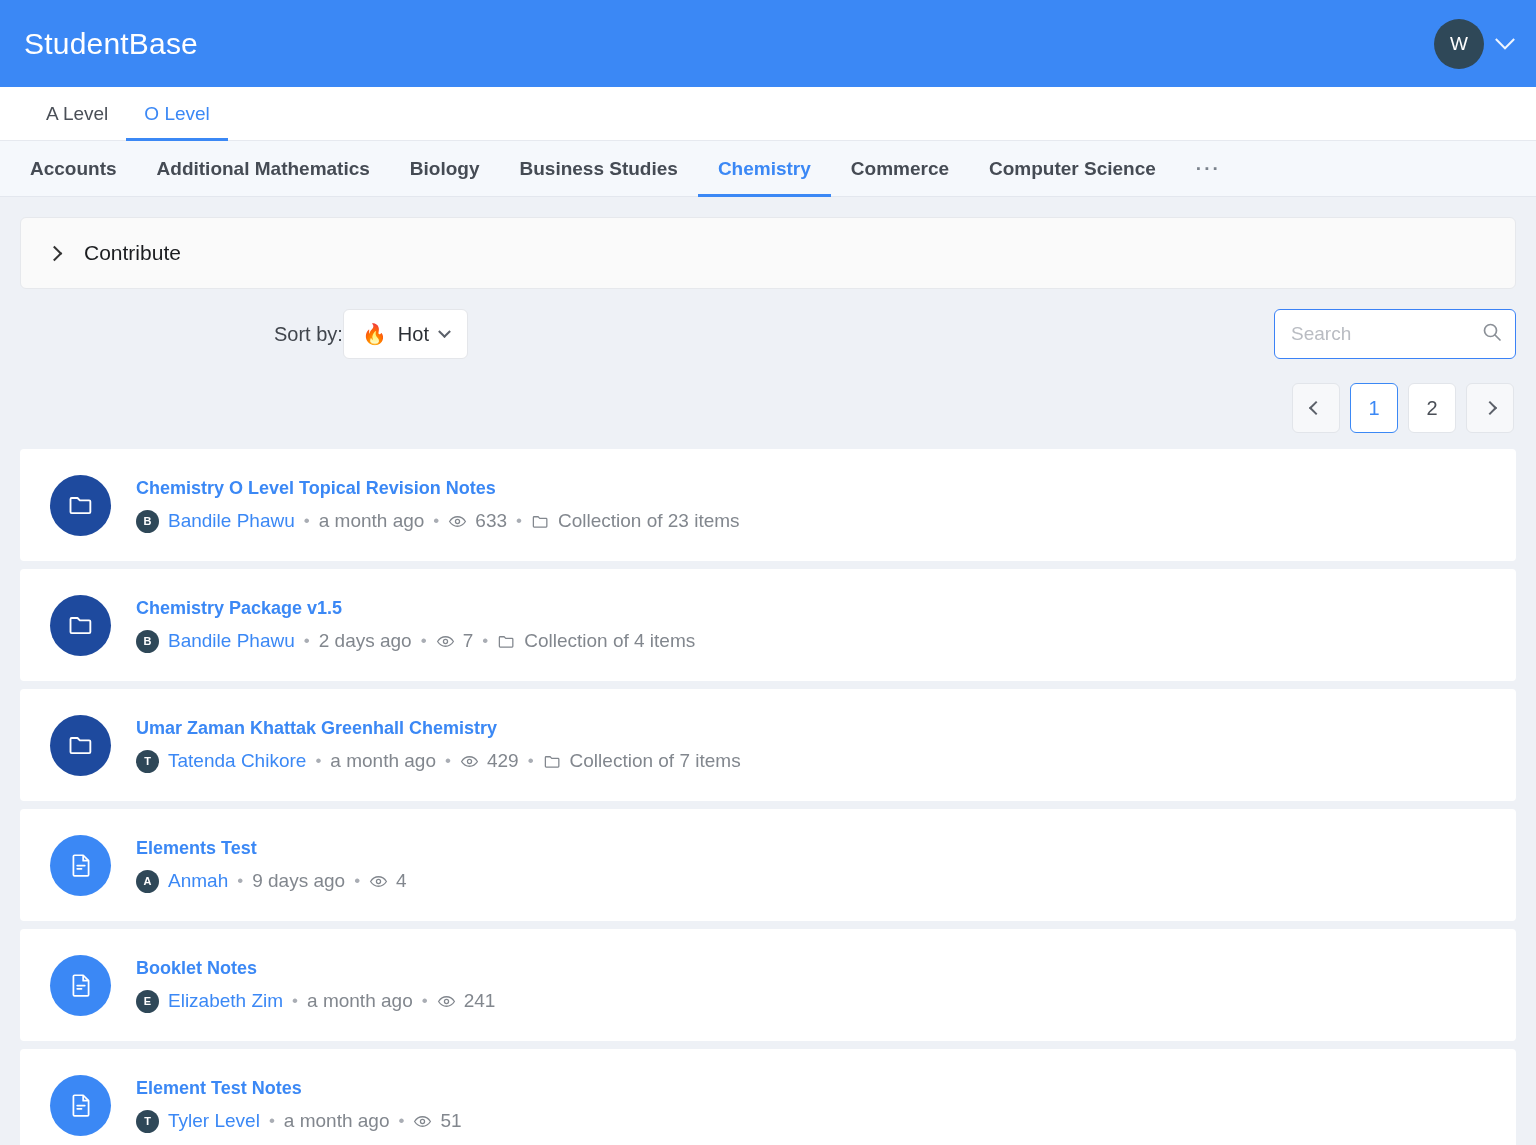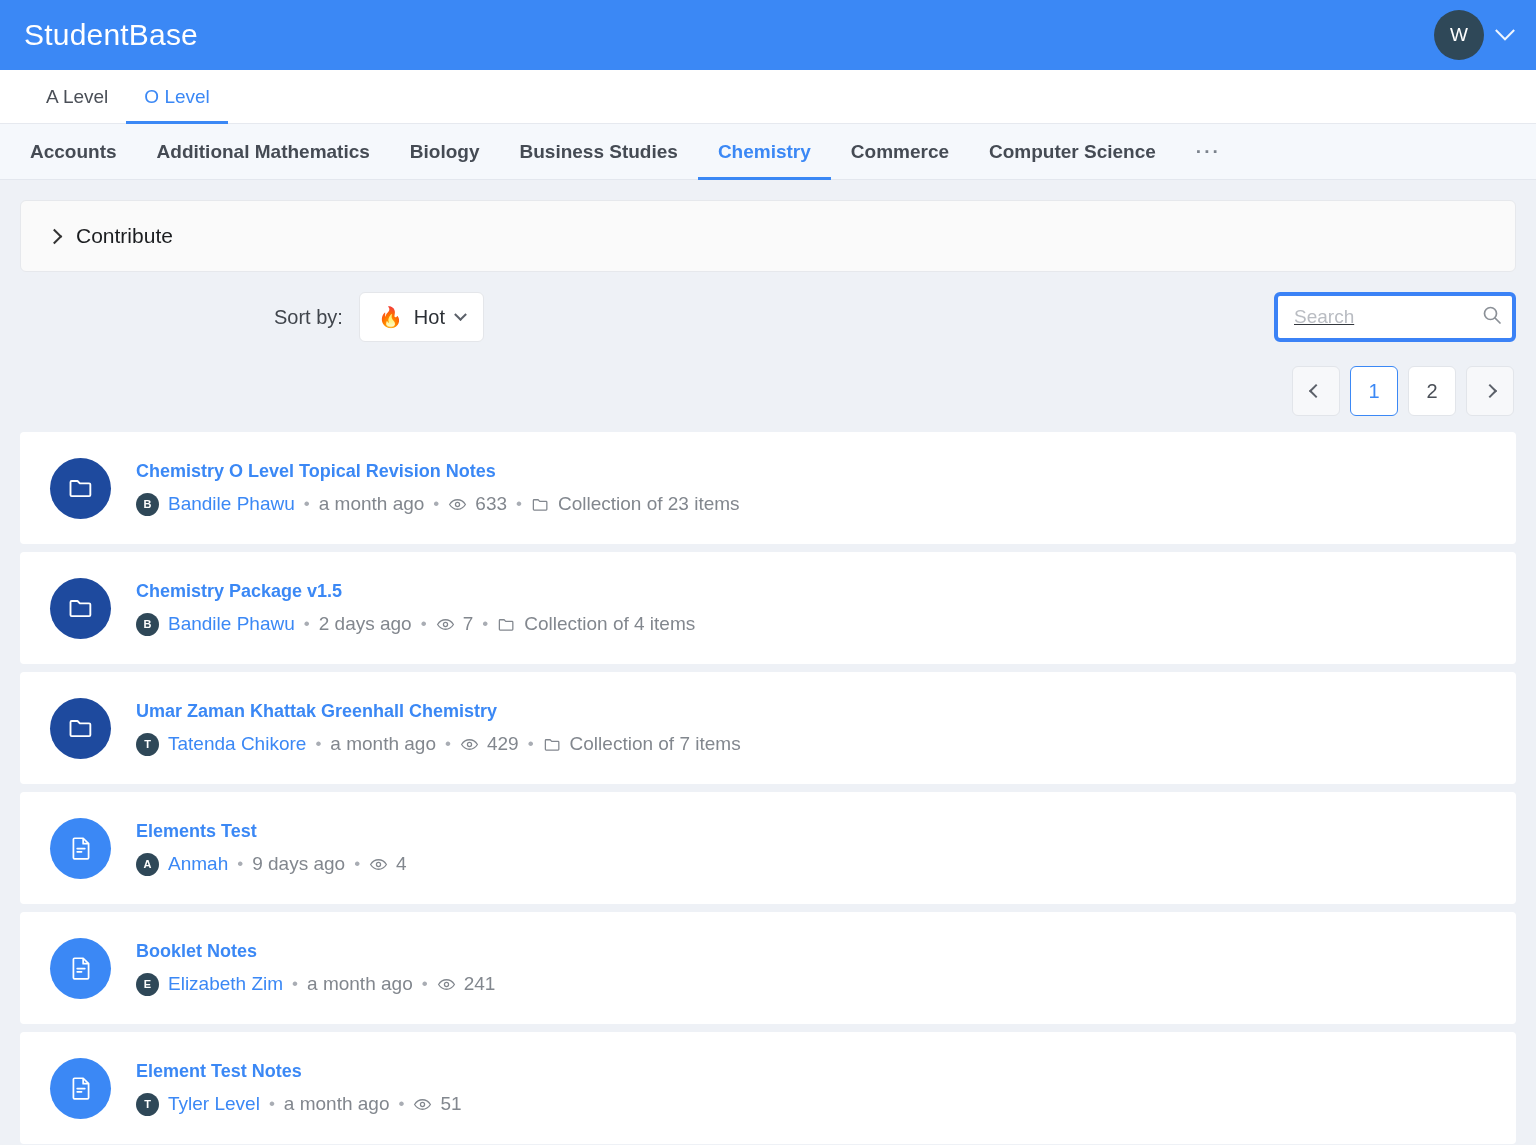--- a/index.html
+++ b/index.html
@@ -5,21 +5,21 @@
   * { box-sizing: border-box; margin: 0; padding: 0; }
   html, body {
     width: 1536px; height: 1145px;
     font-family: "Liberation Sans", sans-serif;
     background: #eef1f6;
     overflow: hidden;
   }
 
   
   .appbar {
-    height: 70px;
+    height: 87px;
     background: #3b88f5;
     display: flex;
     align-items: center;
     padding: 0 24px;
     position: relative;
   }
   .app-title {
     color: #ffffff;
     font-size: 30px;
     letter-spacing: .2px;
@@ -98,39 +98,39 @@
 
   
   .contribute {
     margin: 20px 20px 0 20px;
     height: 72px;
     background: #fafafa;
     border: 1px solid #e6e8ec;
     border-radius: 6px;
     display: flex; align-items: center;
     padding-left: 28px;
-    gap: 16px;
+    gap: 24px;
     cursor: pointer;
   }
   .chev-right {
     width: 11px; height: 11px;
     border-right: 2px solid #333;
     border-top: 2px solid #333;
     transform: rotate(45deg);
   }
   .contribute-label { font-size: 21px; color: #1b1d20; }
 
   
   .controls {
     display: flex; align-items: center;
     padding: 18px 20px 0 20px;
     height: 72px;
   }
   .sortwrap {
-    display: flex; align-items: center; gap: 16px;
+    display: flex; align-items: center; 
     margin-left: 254px;
   }
   .sort-label { font-size: 20px; color: #40454c; }
   .sort-select {
     background: #ffffff;
     border: 1px solid #e4e6ea;
     border-radius: 6px;
     height: 50px;
     padding: 0 18px;
     display: flex; align-items: center; gap: 11px;
@@ -144,28 +144,27 @@
     transform: rotate(45deg) translate(-2px,-2px);
   }
   .searchwrap {
     margin-left: auto;
     position: relative;
     width: 242px;
   }
   .search-input {
     width: 100%; height: 50px;
     background: #ffffff;
-    border: 4px solid #3b82f6;
+    border: 1px solid #3b82f6;
     border-radius: 6px;
     padding: 0 44px 0 16px;
     font-size: 19px;
     color: #33373d;
     font-family: "Liberation Sans", sans-serif;
     outline: none;
-    text-decoration: underline;
   }
   .search-input::placeholder { color: #b9bcc2; }
   .search-icon {
     position: absolute; right: 14px; top: 50%;
     transform: translateY(-50%);
     pointer-events: none;
   }
 
   
   .pagination {

